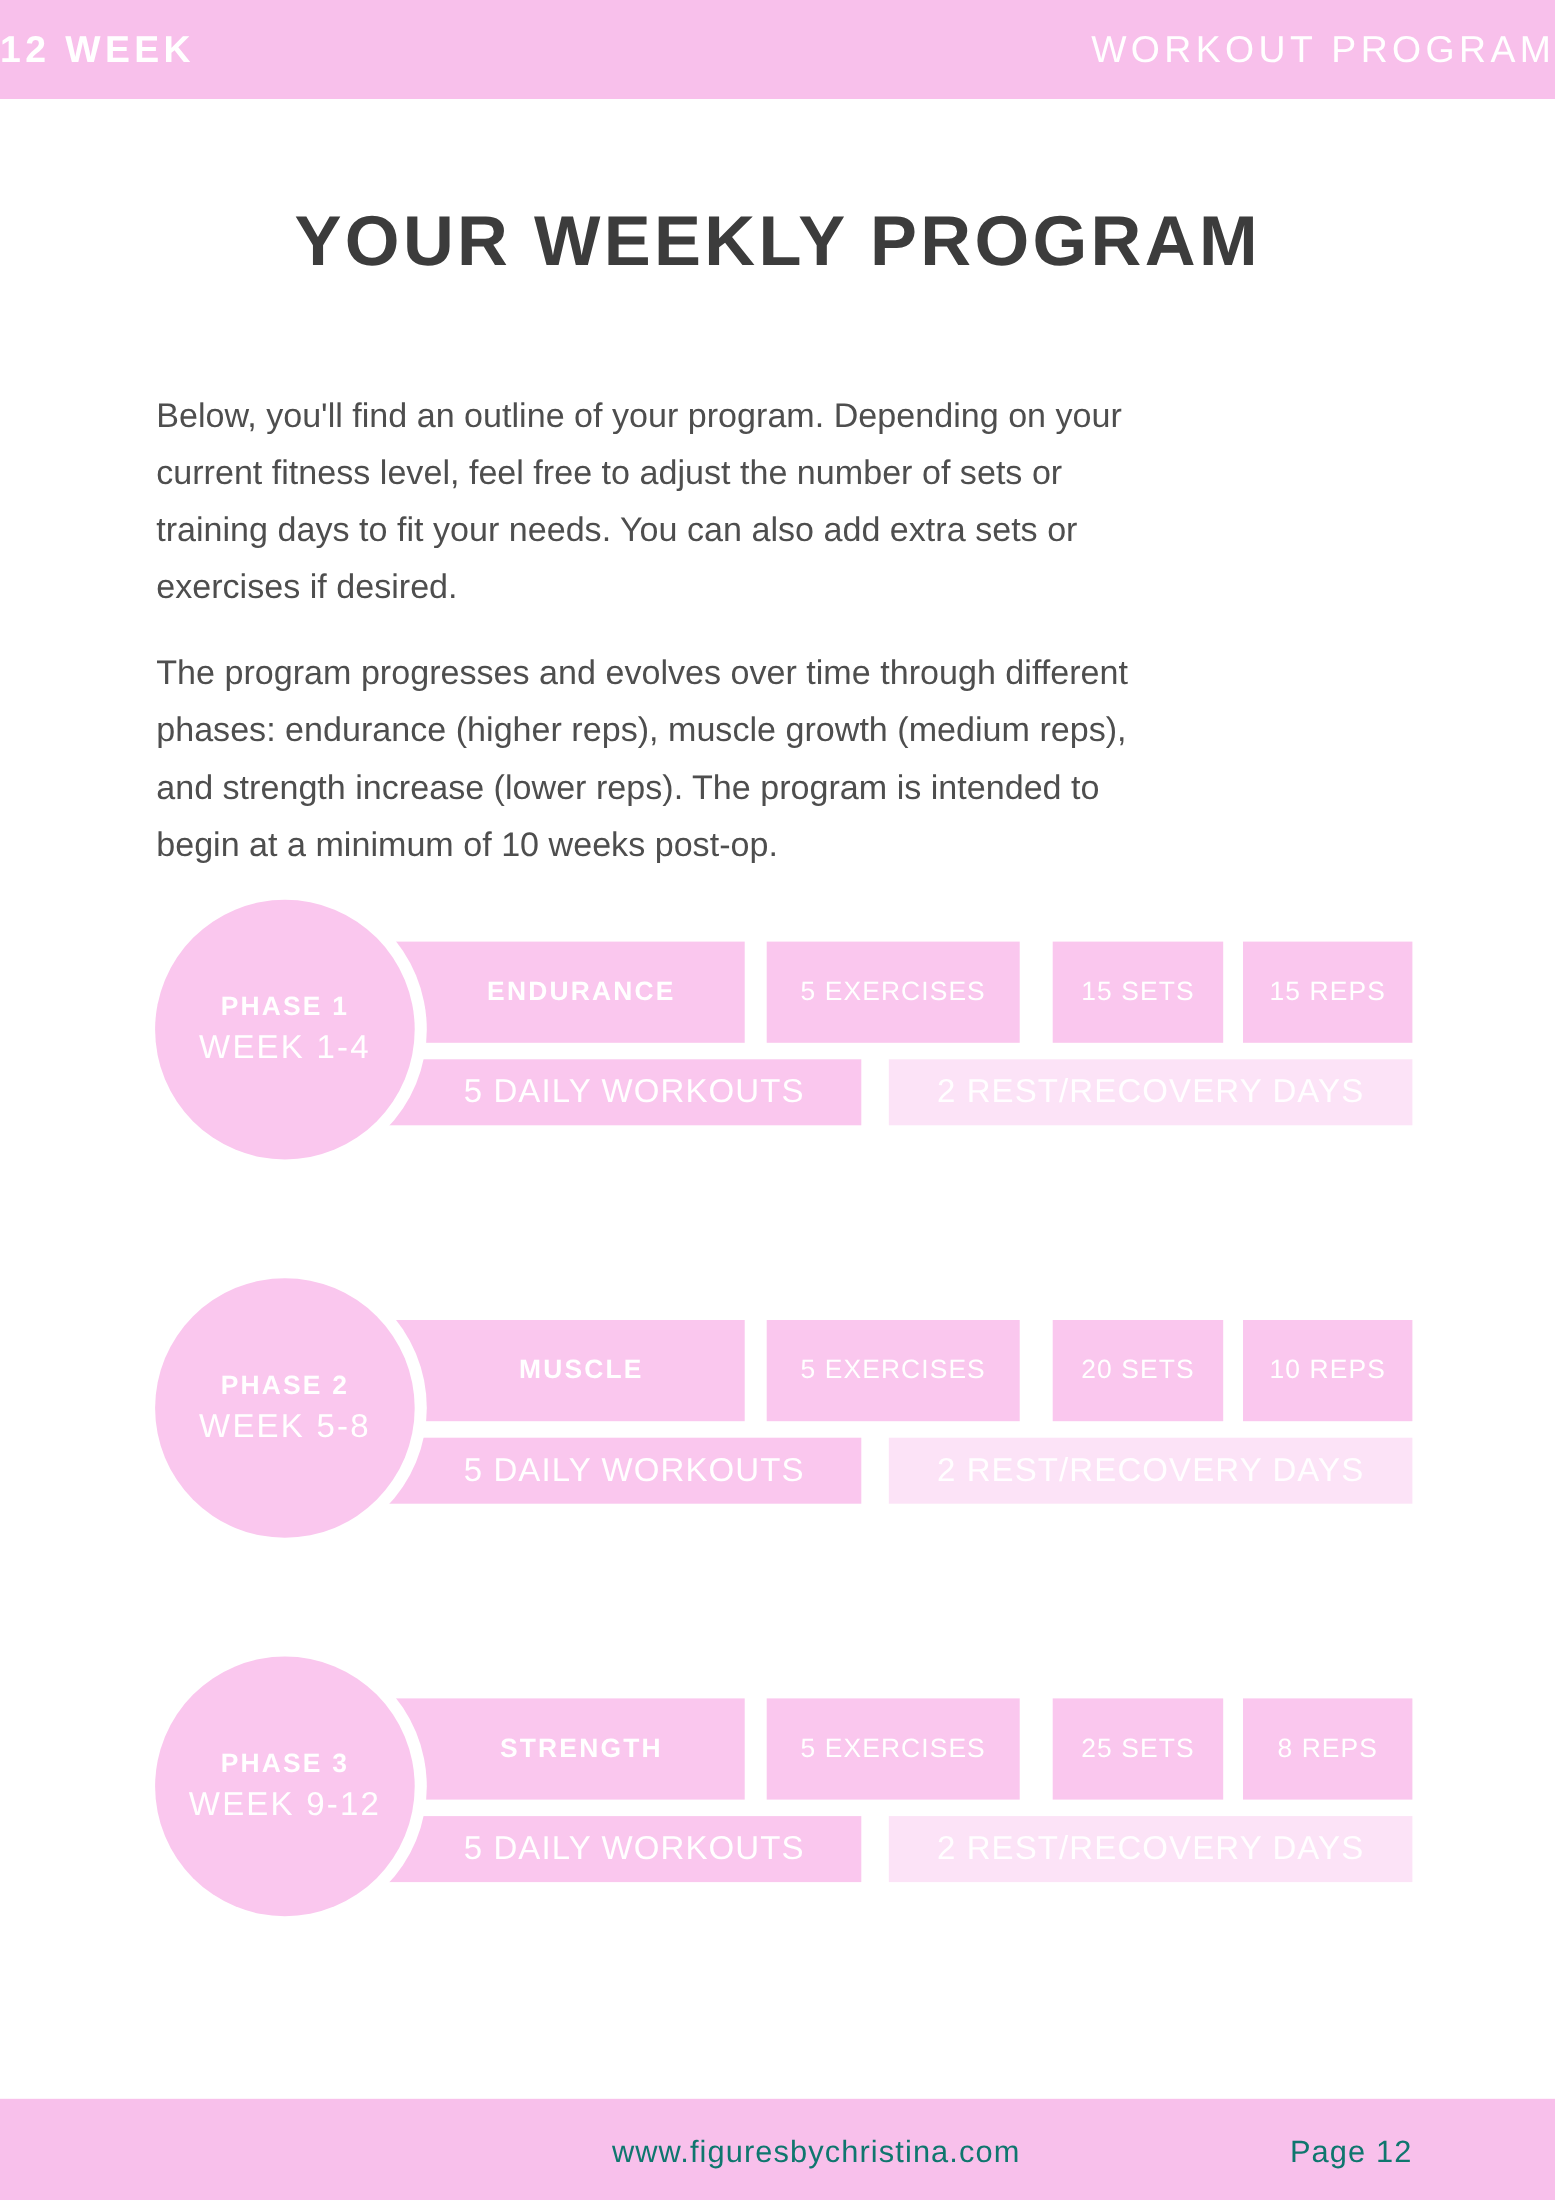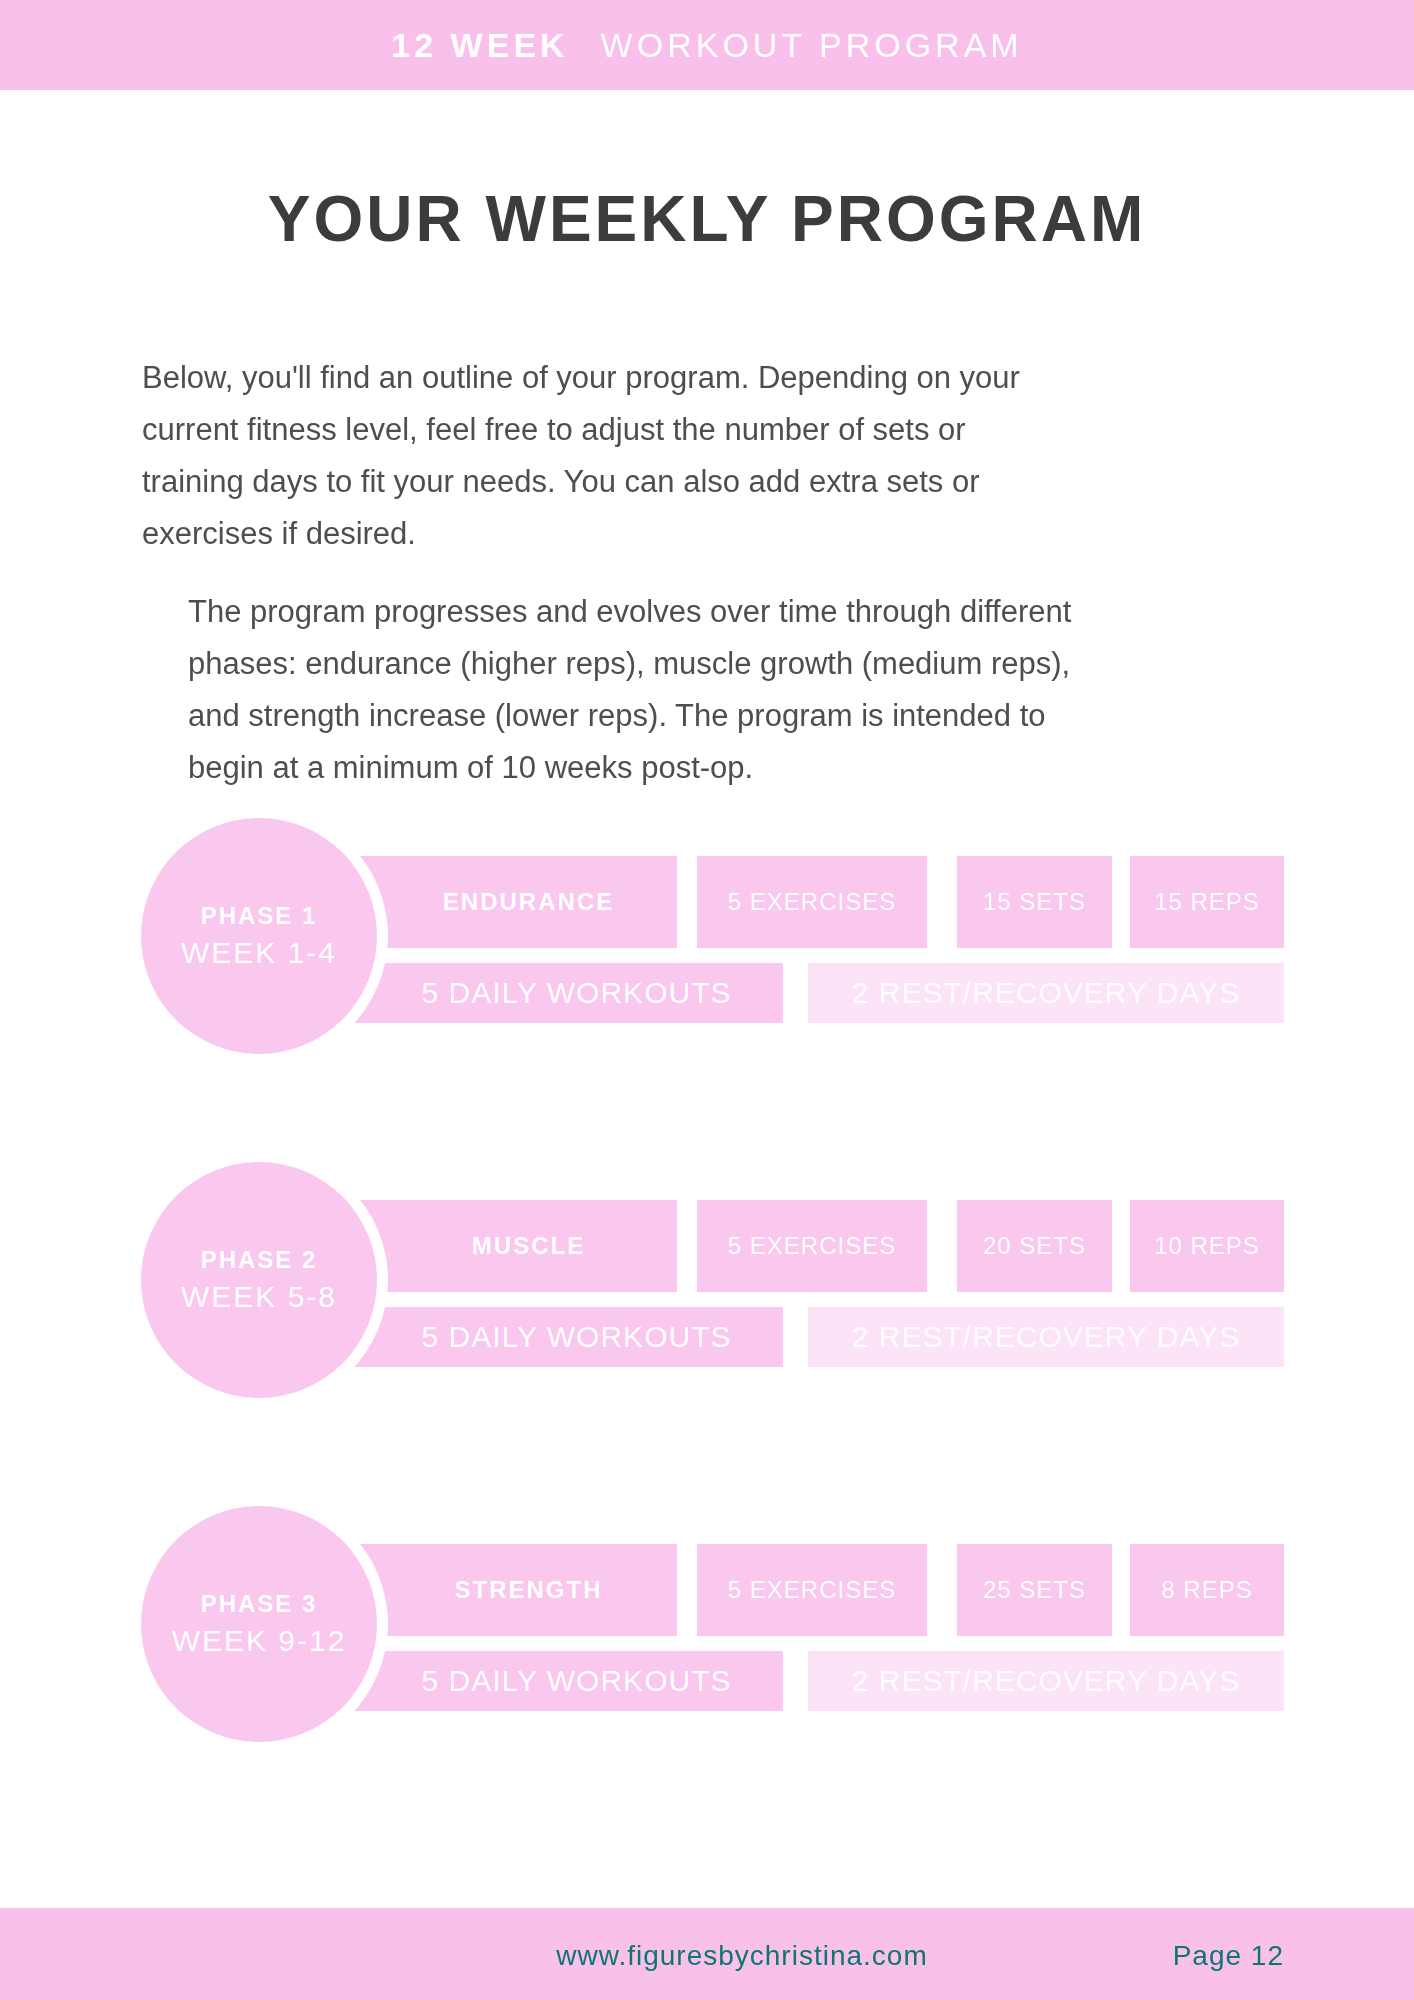--- a/index.html
+++ b/index.html
@@ -15,40 +15,40 @@
     position:relative;
     width:1414px;height:2000px;
     background:#fff;
     overflow:hidden;
     font-family:"Liberation Sans","DejaVu Sans",sans-serif;
   }
   
   .header-bar{
     position:absolute;top:0;left:0;width:100%;height:90px;
     background:var(--pink-header);
-    display:flex;align-items:center;justify-content:center;
+    display:flex;align-items:center;justify-content:space-between;
     color:#fff;
   }
   .header-bar .t-bold{font-weight:700;font-size:34px;letter-spacing:4px;}
   .header-bar .t-light{font-weight:300;font-size:34px;letter-spacing:4px;margin-left:32px;}
   
   .page-title{
     position:absolute;top:182px;left:0;width:100%;
     text-align:center;
     font-size:64px;font-weight:700;letter-spacing:3px;
     color:var(--title-text);
   }
   
   .intro{
     position:absolute;top:352px;left:142px;width:1095px;
     font-size:31px;line-height:52px;font-weight:300;
     color:var(--body-text);
   }
   .intro p{white-space:pre-line;}
-  .intro p + p{margin-top:26px;margin-left:46px;}
+  .intro p + p{margin-top:26px;}
   
   .phase{position:absolute;left:0;width:100%;height:236px;}
   .phase-1{top:818px;}
   .phase-2{top:1162px;}
   .phase-3{top:1506px;}
   .row{position:absolute;left:0;width:100%;z-index:1;}
   .row-a{top:38px;height:92px;}
   .row-b{top:145px;height:60px;padding-left:48px;}
   .bar{
     position:absolute;top:0;height:100%;

